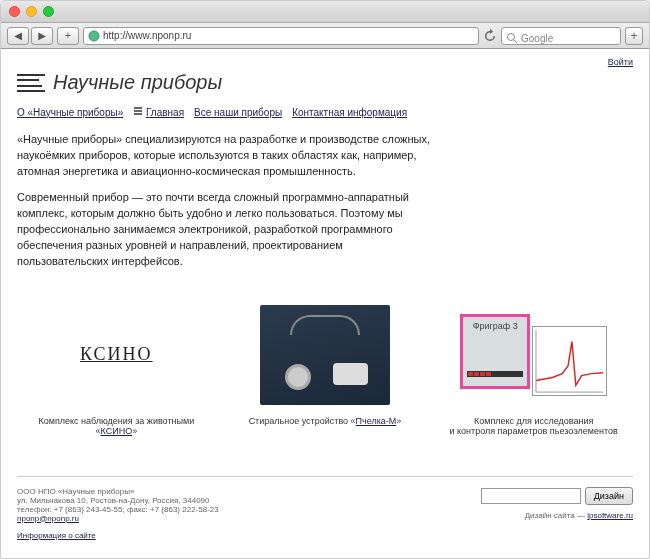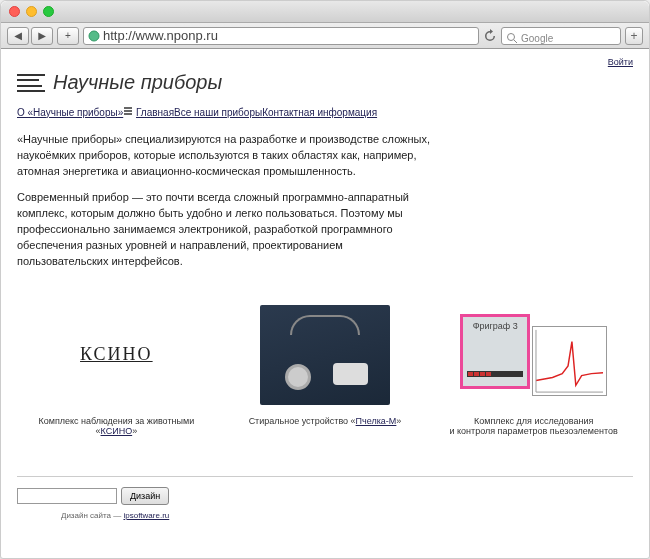--- a/index.html
+++ b/index.html
@@ -7,34 +7,34 @@
 .browser-window{width:650px;height:559px;background:#fff;border:1px solid #ccc;border-radius:6px 6px 3px 3px;overflow:hidden;box-shadow:0 2px 8px rgba(0,0,0,.2)}
 .titlebar{height:22px;background:linear-gradient(#e8e8e8,#d0d0d0);border-bottom:1px solid #aaa;display:flex;align-items:center;padding:0 8px;border-radius:6px 6px 0 0}
 .traffic{display:flex;gap:6px}
 .tl{width:11px;height:11px;border-radius:50%}
 .tl.r{background:#ff5f57;border:1px solid #e04343}
 .tl.y{background:#ffbd2e;border:1px solid #dd9f22}
 .tl.g{background:#28c940;border:1px solid #1dad2b}
 .toolbar{height:26px;background:linear-gradient(#eee,#ddd);border-bottom:1px solid #999;display:flex;align-items:center;padding:0 6px;gap:4px}
 .navbtns{display:flex;gap:2px}
 .nbtn{width:22px;height:18px;background:linear-gradient(#fefefe,#e0e0e0);border:1px solid #999;border-radius:3px;display:flex;align-items:center;justify-content:center;font-size:10px;color:#555;cursor:pointer}
-.urlbar{flex:1;height:18px;background:#fff;border:1px solid #999;border-radius:3px;display:flex;align-items:center;padding:0 4px;font-size:13px;color:#444}
+.urlbar{flex:1;height:18px;background:#fff;border:1px solid #999;border-radius:3px;display:flex;align-items:center;padding:0 4px;font-size:10px;color:#444}
 .searchbar{width:120px;height:18px;background:#fff;border:1px solid #999;border-radius:3px;display:flex;align-items:flex-end;padding:0 4px;font-size:10px;color:#888}
 .si{width:12px;height:12px;margin-right:3px}
 .plus{width:18px;height:18px;background:linear-gradient(#fefefe,#e0e0e0);border:1px solid #999;border-radius:3px;display:flex;align-items:center;justify-content:center;font-size:12px;color:#666;cursor:pointer}
 .page{height:511px;overflow:auto;padding:8px 16px;position:relative}
 .login{text-align:right;font-size:9px}
 .login a{color:#225;text-decoration:underline}
 .header{display:flex;align-items:flex-end;gap:8px;margin-top:4px}
 .logo{width:28px;height:22px;display:flex;flex-direction:column;justify-content:space-around}
 .logo div{height:2px;background:#333}
 .logo div:nth-child(2){width:80%}
 .logo div:nth-child(3){width:90%}
 .sitetitle{font-size:20px;font-style:italic;color:#333}
-.nav{margin-top:12px;font-size:10px;display:flex;align-items:center}
+.nav{margin-top:12px;font-size:10px;display:flex;gap:10px;align-items:center}
 .nav a{color:#225;text-decoration:underline}
 .nav .icon{width:10px;height:10px;display:inline-block}
 .content{margin-top:14px;font-size:11px;line-height:1.45;color:#222;max-width:420px}
 .content p{margin-bottom:10px}
 .products{display:flex;justify-content:space-between;margin-top:30px;gap:10px}
 .product{flex:1;text-align:center;font-size:9px;color:#333}
 .product a{color:#225;text-decoration:underline}
 .prodimg{height:110px;display:flex;align-items:center;justify-content:center;margin-bottom:6px}
 .ksino{font-size:18px;letter-spacing:2px;text-decoration:underline;font-family:serif;color:#222}
 .device{width:130px;height:100px;background:linear-gradient(165deg,#2b3a4e,#1b2838);border-radius:2px;position:relative;display:flex;align-items:center;justify-content:center}
@@ -173,20 +173,27 @@
         <div>
           <div>Комплекс для исследования</div>
           <div>и контроля параметров пьезоэлементов</div>
         </div>
       </div>
 
     </div>
 
     <div class="footer">
       <div>
+        <div>ООО НПО «Научные приборы»</div>
+        <div>ул. Мильчакова 10, Ростов-на-Дону, Россия, 344090</div>
+        <div>телефон: +7 (863) 243-45-55; факс: +7 (863) 222-58-23</div>
+        <a href="#">nponp@nponp.ru</a>
+        <div style="margin-top:8px"><a href="#">Информация о сайте</a></div>
+      </div>
+      <div>
         <div class="searchbox">
           <input type="text" style="">
           <button>Дизайн</button>
         </div>
         <div class="design">
           <span>Дизайн сайта — </span><a href="#">ipsoftware.ru</a>
         </div>
       </div>
     </div>
 

